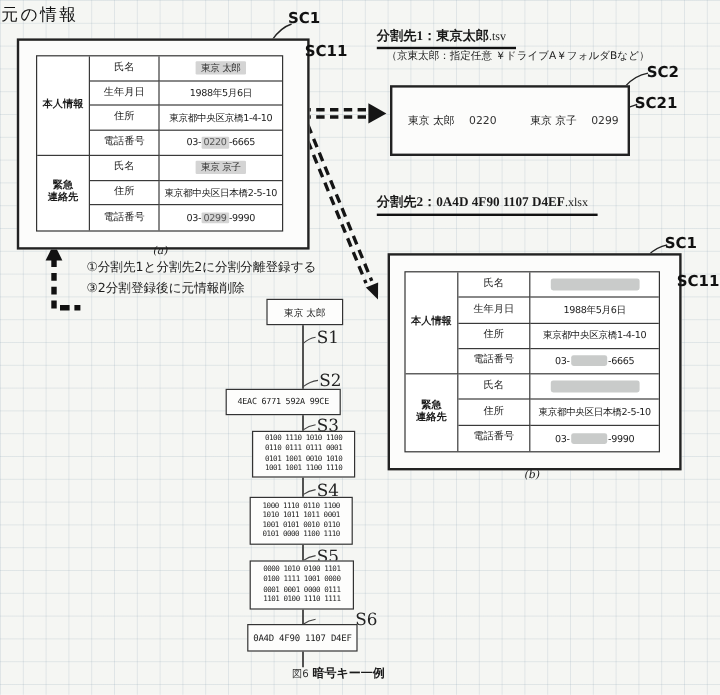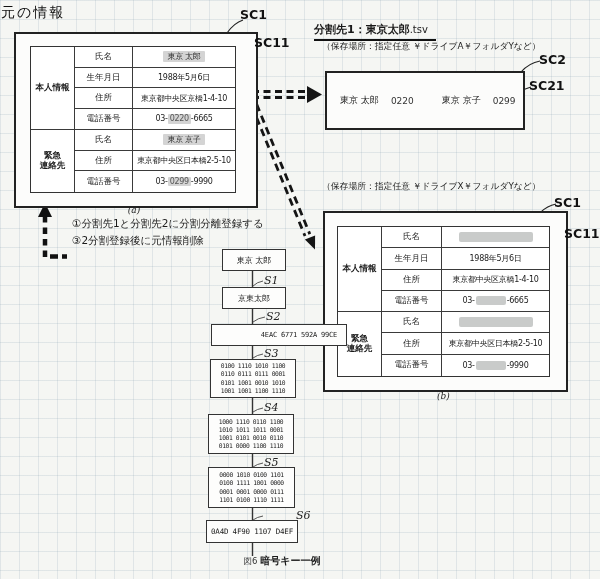--- a/index.html
+++ b/index.html
@@ -33,40 +33,40 @@
   .redact-wide{display:inline-block;width:74px;height:10px;background:#c9cbca;border-radius:2px;}
   .redact-small{display:inline-block;width:30px;height:9px;background:#c9cbca;border-radius:2px;vertical-align:middle;margin:0 1px;}
 
   .fig-caption{font-family:"DejaVu Serif",serif;font-style:italic;font-size:9px;text-align:center;}
   .capA{left:14px;top:205px;width:240px;}
   .capB{left:323px;top:391px;width:241px;}
 
   .sc-label{font-weight:bold;font-size:12.5px;color:#111;}
 
   
-  .split-head{font-size:11px;font-weight:bold;border-bottom:2px solid #111;padding:0 8px 2px 0;white-space:nowrap;}
+  .split-head{font-size:11px;font-weight:bold;border-bottom:2px solid #111;padding:0 8px 2px 0;white-space:nowrap;font-family:Liberation Serif, serif;}
   .split-head .ext{font-weight:normal;font-size:10px;color:#222;}
   .split1-head{left:314px;top:22px;}
   .split2-head{left:314px;top:161px;}
   .split-loc{font-size:8.8px;color:#222;white-space:nowrap;}
   .split1-loc{left:322px;top:41px;}
   .split2-loc{left:322px;top:181px;}
 
   .sc2-content{display:flex;align-items:center;padding-left:13px;font-size:9px;gap:0;white-space:nowrap;}
   .sc2-content .nm{margin-right:12px;}
   .sc2-content .num{margin-right:28px;color:#333;}
   .sc2-content .num:last-child{margin-right:0;}
 
   .steps{left:72px;top:215px;font-size:10.5px;line-height:16.5px;color:#1b1b1b;white-space:nowrap;}
 
   
   .fnode{border:1.5px solid #333;background:#fdfdfc;display:flex;flex-direction:column;align-items:center;justify-content:center;font-size:8px;z-index:3;}
   .fnode.hex{font-family:"DejaVu Sans Mono",monospace;font-size:7px;letter-spacing:-0.2px;}
   .fnode.bin{font-family:"DejaVu Sans Mono",monospace;font-size:6.3px;line-height:8.2px;letter-spacing:-0.4px;}
-  .s-label{font-family:"DejaVu Serif",serif;font-style:italic;font-size:11px;color:#222;}
+  .s-label{font-family:"DejaVu Serif",serif;font-size:14px;color:#222;}
   .flow-cap{left:202px;top:554px;width:160px;text-align:center;font-size:10px;white-space:nowrap;}
   .flow-cap .fig{font-size:8.5px;color:#333;margin-right:3px;}
   .flow-cap .txt{font-weight:bold;text-align:right;}
 </style>
 </head>
 <body>
 
 <div id="canvas">
 
   <svg id="overlay" width="600" height="579">
@@ -142,33 +142,33 @@
   <div class="abs fig-caption capA">(a)</div>
   <div class="abs sc-label" style="left:240px;top:7px;">SC1</div>
   <div class="abs sc-label" style="left:254px;top:35px;">SC11</div>
 
   <div class="abs steps">
     <div>①分割先1と分割先2に分割分離登録する</div>
     <div>③2分割登録後に元情報削除</div>
   </div>
 
   <div class="abs split-head split1-head"><span>分割先1：</span><span>東京太郎</span><span class="ext">.tsv</span></div>
-  <div class="abs split-loc split1-loc">（保存場所：指定任意 ￥ドライブA￥フォルダYなど）</div>
+  <div class="abs split-loc split1-loc">（京東太郎：指定任意 ￥ドライブA￥フォルダBなど）</div>
   <div class="abs frame sc2-box">
     <div class="sc2-content">
       <span class="nm">東京 太郎</span>
       <span class="num">0220</span>
       <span class="nm">東京 京子</span>
       <span class="num">0299</span>
     </div>
   </div>
   <div class="abs sc-label" style="left:539px;top:52px;text-align:center;">SC2</div>
   <div class="abs sc-label" style="left:529px;top:78px;">SC21</div>
 
-  <div class="abs split-loc split2-loc">（保存場所：指定任意 ￥ドライブX￥フォルダYなど）</div>
+  <div class="abs split-head split2-head"><span>分割先2：</span><span>0A4D 4F90 1107 D4EF</span><span class="ext">.xlsx</span></div>
 
   <div class="abs frame tableB-outer"></div>
   <div class="abs info-table tableB-inner">
     <div class="cell group" style="grid-area:1/1/5/2;">本人情報</div>
     <div class="cell group no-b" style="grid-area:5/1/8/2;">緊急
 連絡先</div>
 
     <div class="cell" style="grid-area:1/2;">氏名</div>
     <div class="cell value" style="grid-area:1/3;"><span class="redact-wide"></span></div>
 
@@ -189,23 +189,22 @@
 
     <div class="cell no-b" style="grid-area:7/2;">電話番号</div>
     <div class="cell value no-b" style="grid-area:7/3;"><span>03-</span><span class="redact-small"></span><span>-9990</span></div>
   </div>
   <div class="abs fig-caption capB">(b)</div>
   <div class="abs sc-label" style="left:554px;top:195px;">SC1</div>
   <div class="abs sc-label" style="left:564px;top:226px;">SC11</div>
 
   <div class="abs fnode" style="left:222px;top:249px;width:62px;height:20px;">東京 太郎</div>
   <div class="abs s-label" style="left:264px;top:274px;">S1</div>
-  <div class="abs fnode" style="left:222px;top:287px;width:62px;height:20px;">京東太郎</div>
   <div class="abs s-label" style="left:266px;top:310px;">S2</div>
-  <div class="abs fnode hex" style="left:211px;top:324px;width:94px;height:20px;padding-left:40px;">4EAC 6771 592A 99CE</div>
+  <div class="abs fnode hex" style="left:188px;top:324px;width:94px;height:20px;">4EAC 6771 592A 99CE</div>
   <div class="abs s-label" style="left:264px;top:347px;">S3</div>
   <div class="abs fnode bin" style="left:210px;top:359px;width:84px;height:37px;">
     <div>0100 1110 1010 1100</div>
     <div>0110 0111 0111 0001</div>
     <div>0101 1001 0010 1010</div>
     <div>1001 1001 1100 1110</div>
   </div>
   <div class="abs s-label" style="left:264px;top:401px;">S4</div>
   <div class="abs fnode bin" style="left:208px;top:414px;width:84px;height:38px;">
     <div>1000 1110 0110 1100</div>

